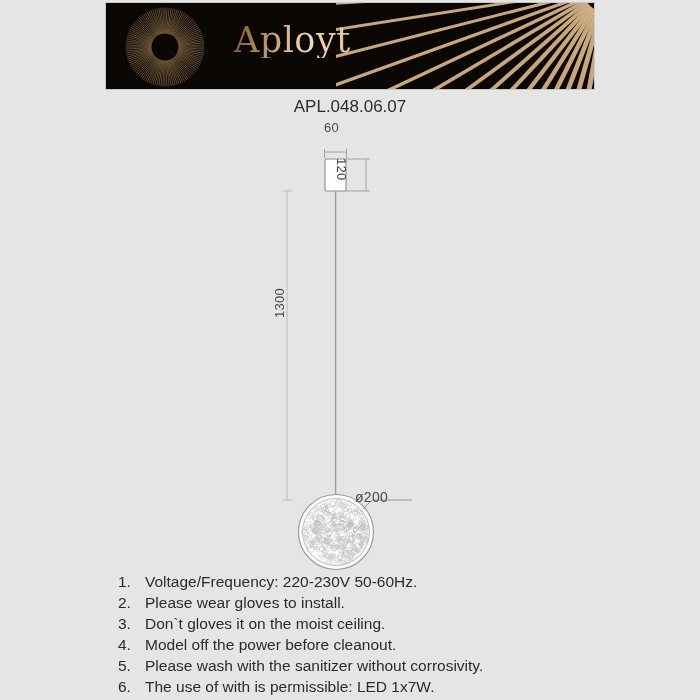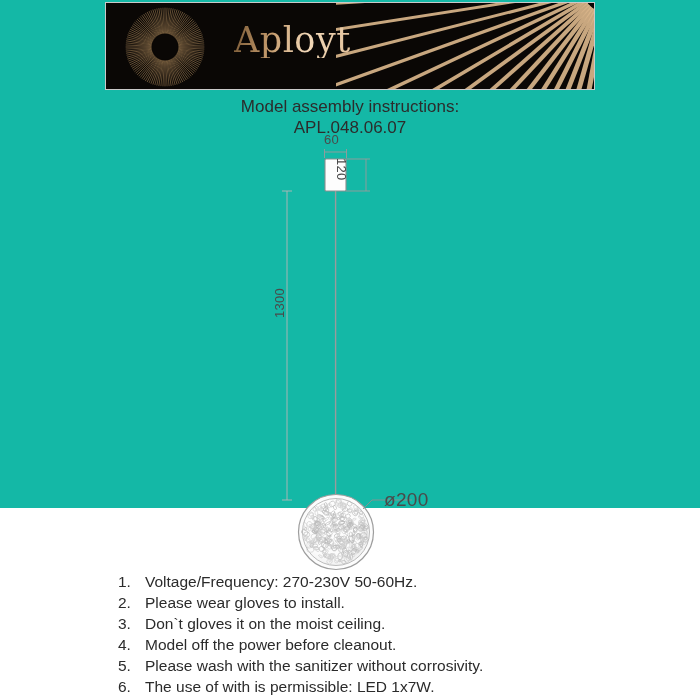--- a/index.html
+++ b/index.html
@@ -5,22 +5,22 @@
   * { box-sizing: border-box; }
   html, body {
     margin: 0; padding: 0;
     width: 700px; height: 700px;
     background: #ffffff;
     font-family: "Liberation Sans", sans-serif;
     overflow: hidden;
   }
   #page {
     position: relative;
-    width: 700px; height: 508px;
-    background: #14b8a6;
+    width: 700px; height: 700px;
+    background: #e5e5e5;
     text-decoration: underline;
   }
 
   
   #header-banner {
     position: absolute;
     left: 105px; top: 2px;
     width: 490px; height: 88px;
     background: #0a0705;
     overflow: hidden;
@@ -77,32 +77,32 @@
     pointer-events: none;
   }
 
   .dim-label {
     position: absolute;
     color: #4a4a4a;
     font-size: 13px;
     letter-spacing: 0.3px;
     white-space: nowrap;
   }
-  #dim-60 { left: 324px; top: 132px; }
+  #dim-60 { left: 324px; top: 120px; }
   #dim-120 {
     left: 349px; top: 158px;
     transform-origin: left top;
     transform: rotate(90deg);
   }
   #dim-1300 {
     left: 272px; top: 318px;
     transform-origin: left top;
     transform: rotate(-90deg);
   }
-  #dim-d200 { left: 384px; top: 489px; font-size: 19px; }
+  #dim-d200 { left: 355px; top: 489px; font-size: 14px; }
 
   
   #instructions {
     position: absolute;
     left: 118px; top: 571px;
     width: 520px;
     color: #2b2b2b;
     font-size: 15.5px;
     line-height: 21px;
   }
@@ -270,21 +270,20 @@
           <line x1="246.31" y1="-9.99" x2="-54.05" y2="36.91" stroke="#d9b58a" stroke-width="2.96" opacity="0.92"></line>
           <line x1="246.05" y1="-12.44" x2="-57.41" y2="5.79" stroke="#d9b58a" stroke-width="2.80" opacity="0.92"></line>
           <line x1="246.02" y1="-14.91" x2="-57.80" y2="-25.52" stroke="#d9b58a" stroke-width="2.64" opacity="0.92"></line>
         </g>
     </svg>
 
     <div id="brand-wordmark">Aployt</div>
   </div>
 
   <div id="title-block">
-    <span id="title-line1">Model assembly instructions:</span>
     <span id="title-line2">APL.048.06.07</span>
   </div>
 
   <svg id="drawing" viewBox="0 0 700 700">
     <defs>
       <radialGradient id="globeShade" cx="42%" cy="35%" r="72%">
         <stop offset="0%" stop-color="#ffffff"></stop>
         <stop offset="70%" stop-color="#fbfbfb"></stop>
         <stop offset="100%" stop-color="#ececec"></stop>
       </radialGradient>
@@ -637,21 +636,21 @@
   </svg>
 
   <div class="dim-label" id="dim-60">60</div>
   <div class="dim-label" id="dim-120">120</div>
   <div class="dim-label" id="dim-1300">1300</div>
   <div class="dim-label" id="dim-d200">ø200</div>
 
   <div id="instructions">
     <div class="instr-row">
       <span class="instr-num">1.</span>
-      <span class="instr-text">Voltage/Frequency: 270-230V 50-60Hz.</span>
+      <span class="instr-text">Voltage/Frequency: 220-230V 50-60Hz.</span>
     </div>
     <div class="instr-row">
       <span class="instr-num">2.</span>
       <span class="instr-text">Please wear gloves to install.</span>
     </div>
     <div class="instr-row">
       <span class="instr-num">3.</span>
       <span class="instr-text">Don`t gloves it on the moist ceiling.</span>
     </div>
     <div class="instr-row">

